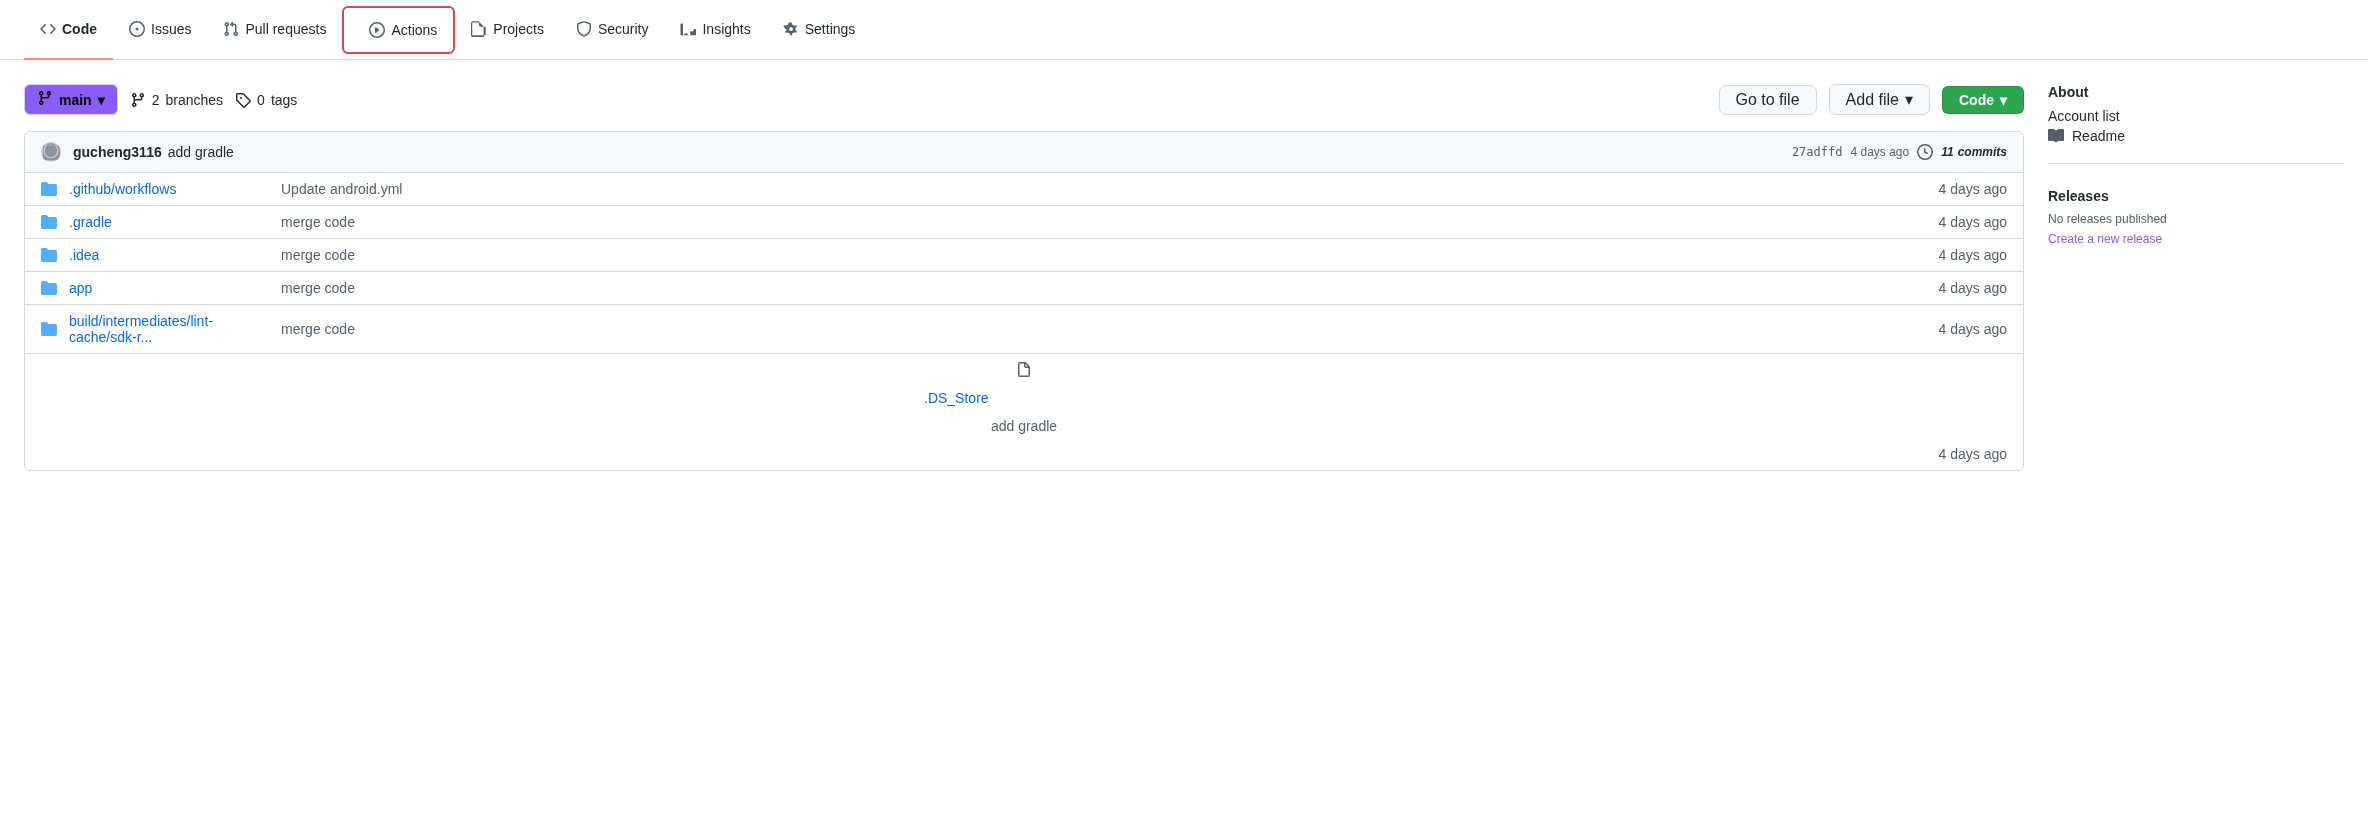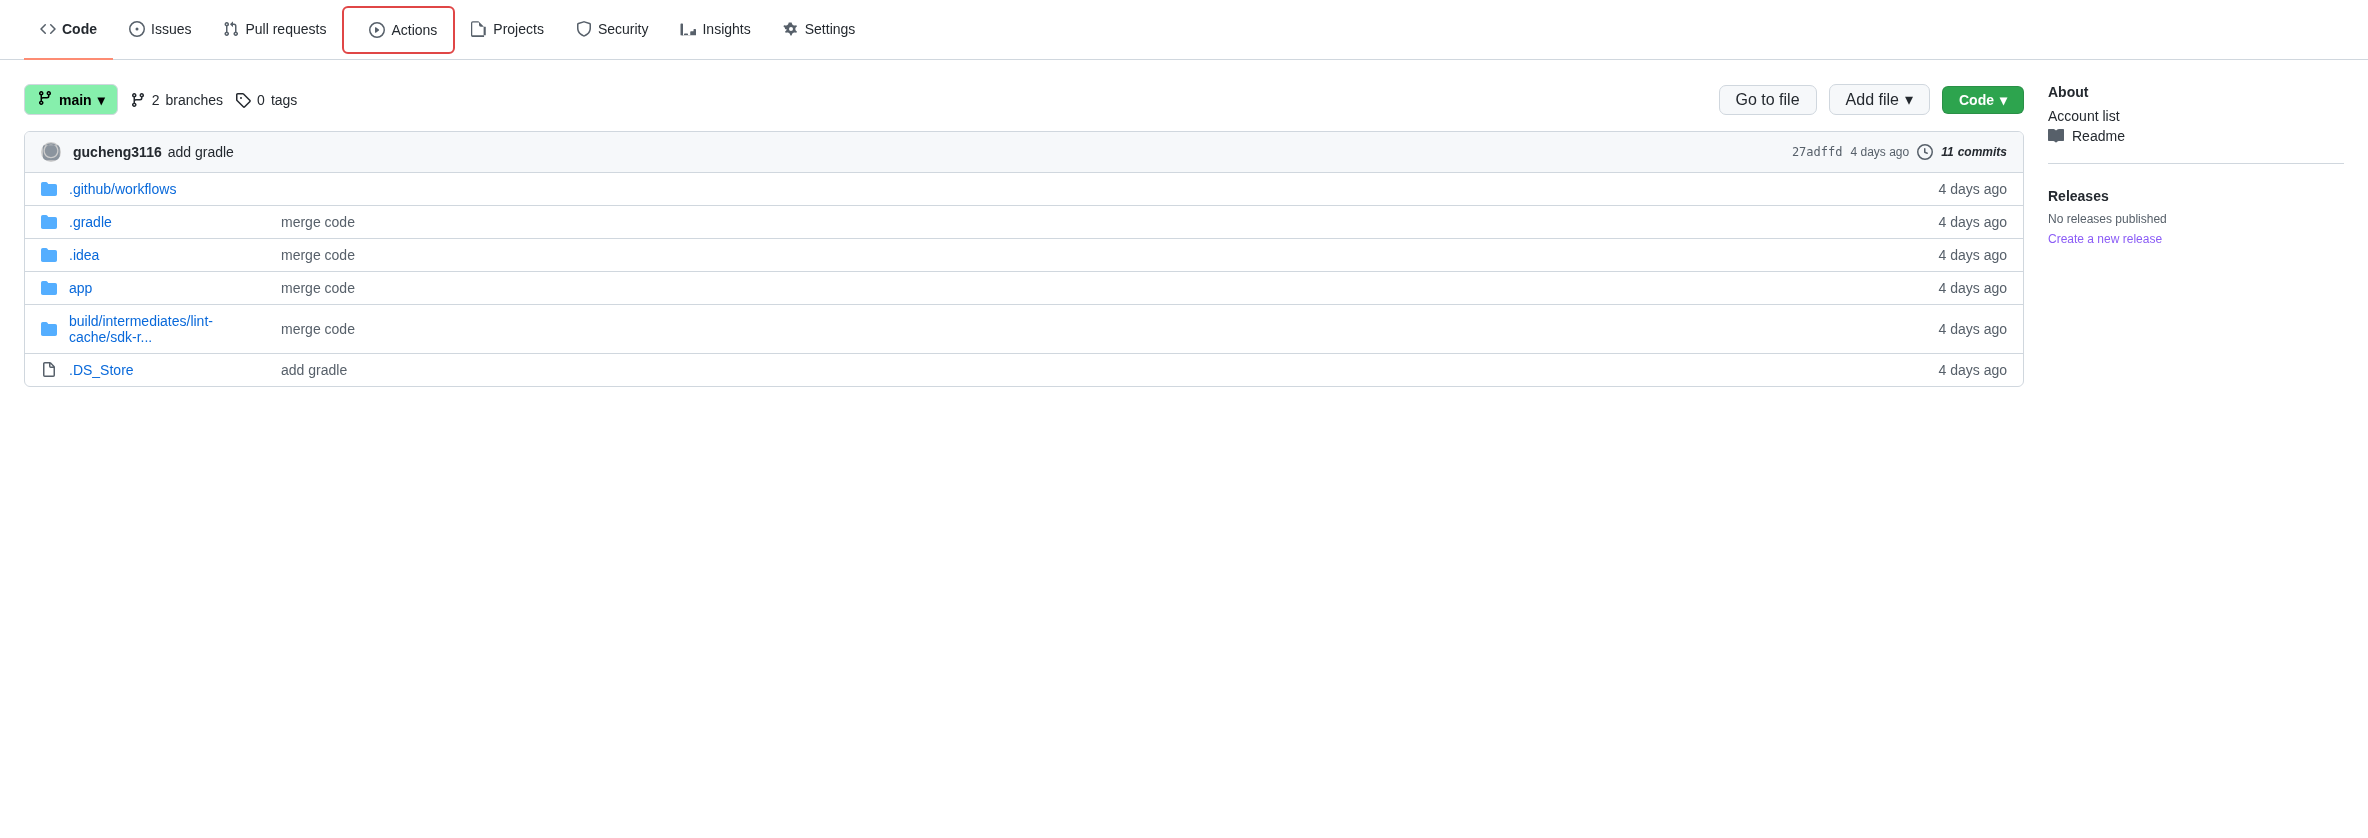--- a/index.html
+++ b/index.html
@@ -72,21 +72,21 @@
       margin-bottom: 16px;
     }
 
     .branch-btn {
       display: flex;
       align-items: center;
       gap: 6px;
       padding: 5px 12px;
       border: 1px solid #d0d7de;
       border-radius: 6px;
-      background: #86efac;
+      background: #8b5cf6;
       cursor: pointer;
       font-size: 14px;
       font-weight: 600;
     }
 
     .branch-link {
       display: flex;
       align-items: center;
       gap: 6px;
       color: #24292f;
@@ -202,20 +202,21 @@
     .file-row {
       display: flex;
       align-items: center;
       padding: 8px 16px;
       border-bottom: 1px solid #d0d7de;
       gap: 12px;
     }
 
     .file-row:last-child {
       border-bottom: none;
+      flex-direction: column;
     }
 
     .file-icon {
       width: 16px;
       height: 16px;
       display: flex;
       align-items: center;
       justify-content: center;
       flex-shrink: 0;
     }
@@ -438,20 +439,21 @@
       </div>
 
       <div id="file-rows-container">
       <div class="file-row">
             <div class="file-icon">
               <svg width="16" height="16" viewBox="0 0 16 16" fill="#54aeff">
                 <path d="M1.75 1A1.75 1.75 0 000 2.75v10.5C0 14.216.784 15 1.75 15h12.5A1.75 1.75 0 0016 13.25v-8.5A1.75 1.75 0 0014.25 3H7.5a.25.25 0 01-.2-.1l-.9-1.2C6.07 1.26 5.55 1 5 1H1.75z"></path>
               </svg>
             </div>
             <div class="file-name">.github/workflows</div>
+            <div class="file-commit">Update android.yml</div>
             <div class="file-time">4 days ago</div>
           </div>
           <div class="file-row">
             <div class="file-icon">
               <svg width="16" height="16" viewBox="0 0 16 16" fill="#54aeff">
                 <path d="M1.75 1A1.75 1.75 0 000 2.75v10.5C0 14.216.784 15 1.75 15h12.5A1.75 1.75 0 0016 13.25v-8.5A1.75 1.75 0 0014.25 3H7.5a.25.25 0 01-.2-.1l-.9-1.2C6.07 1.26 5.55 1 5 1H1.75z"></path>
               </svg>
             </div>
             <div class="file-name">.gradle</div>
             <div class="file-commit">merge code</div>

